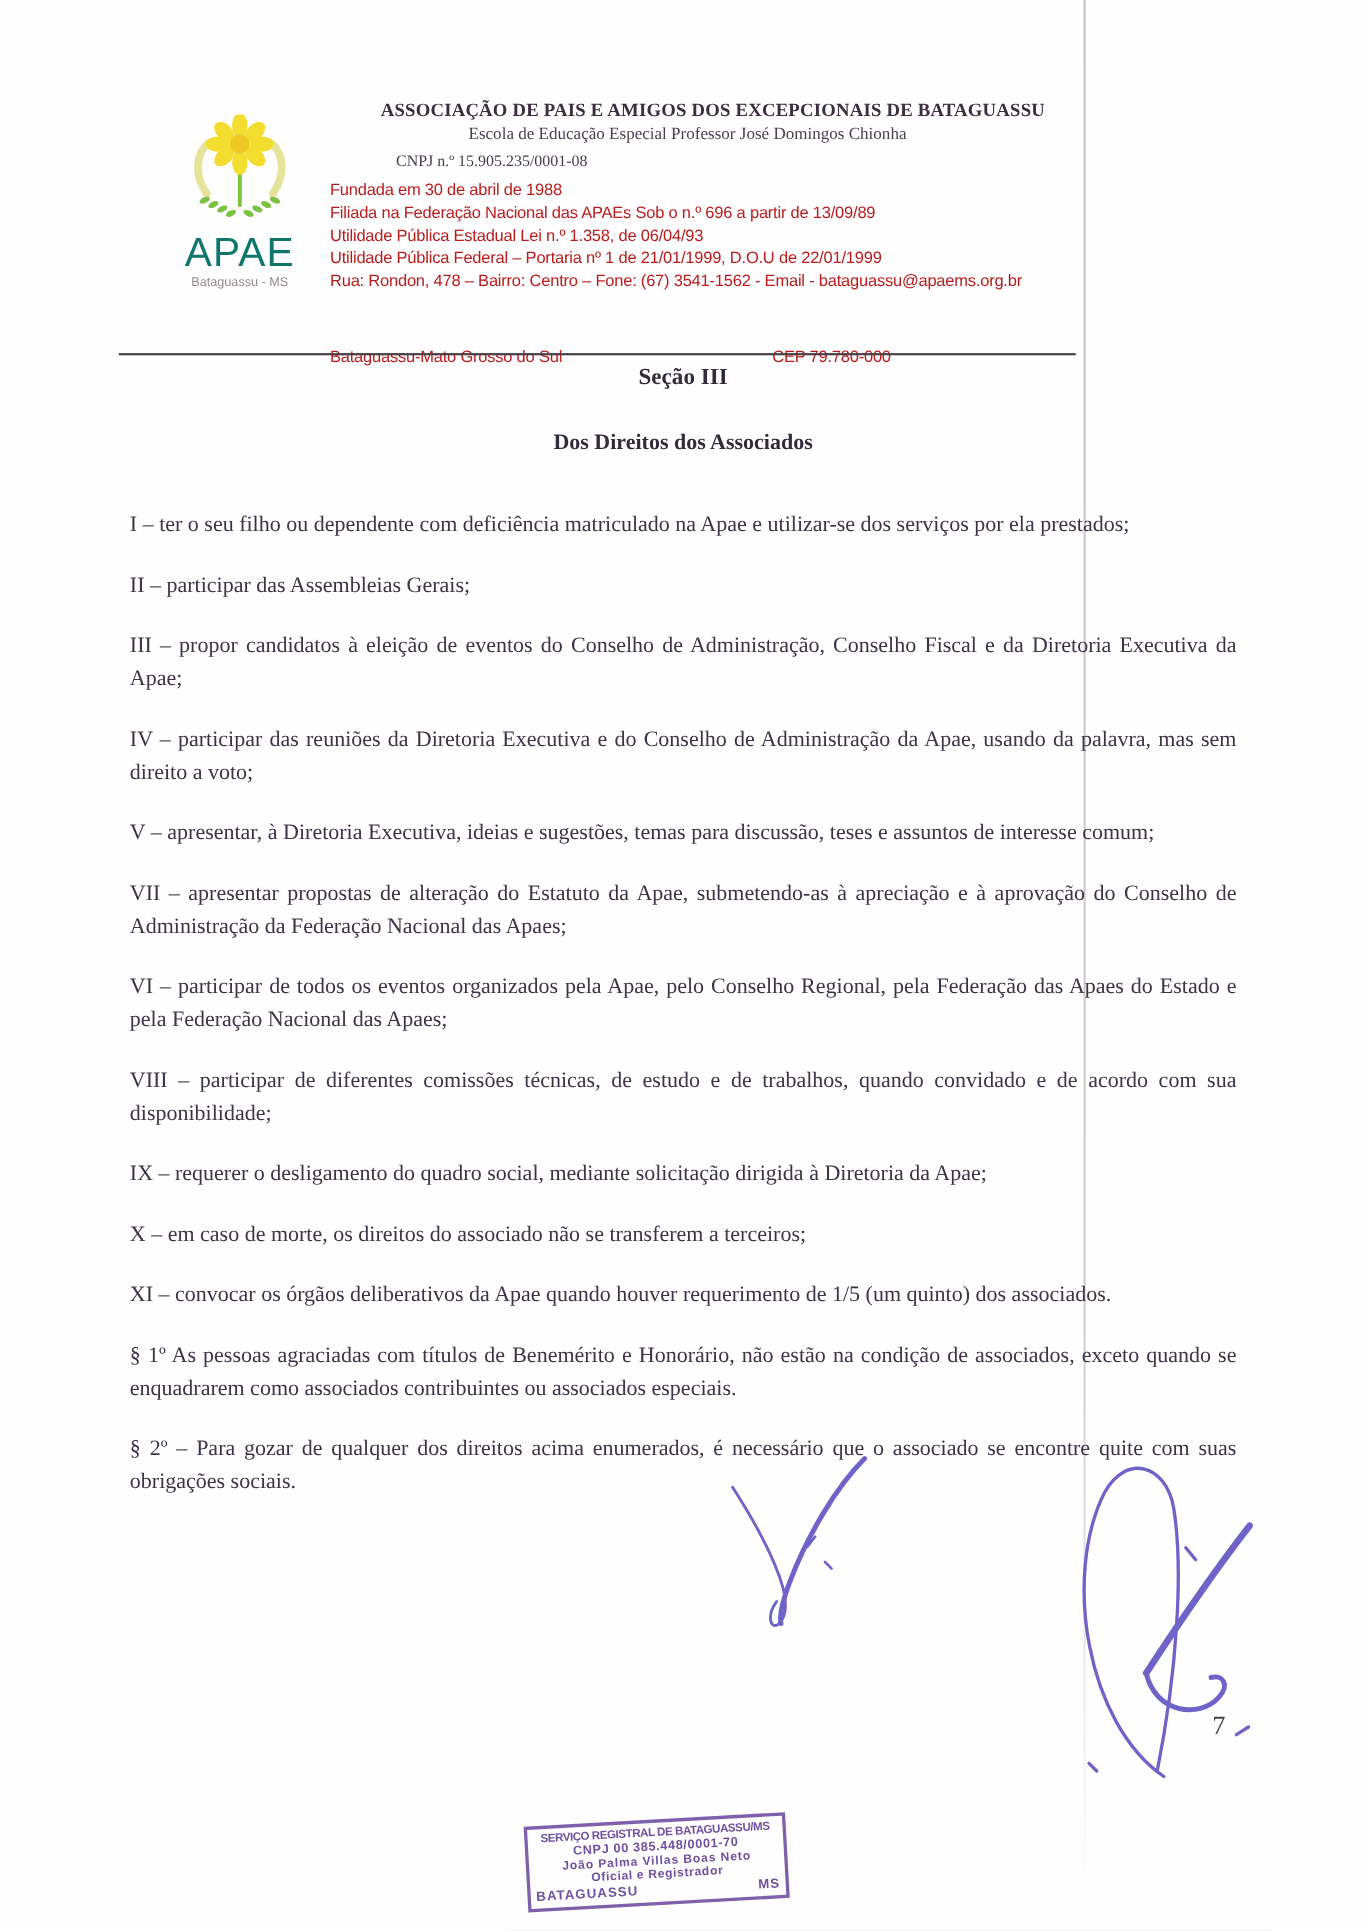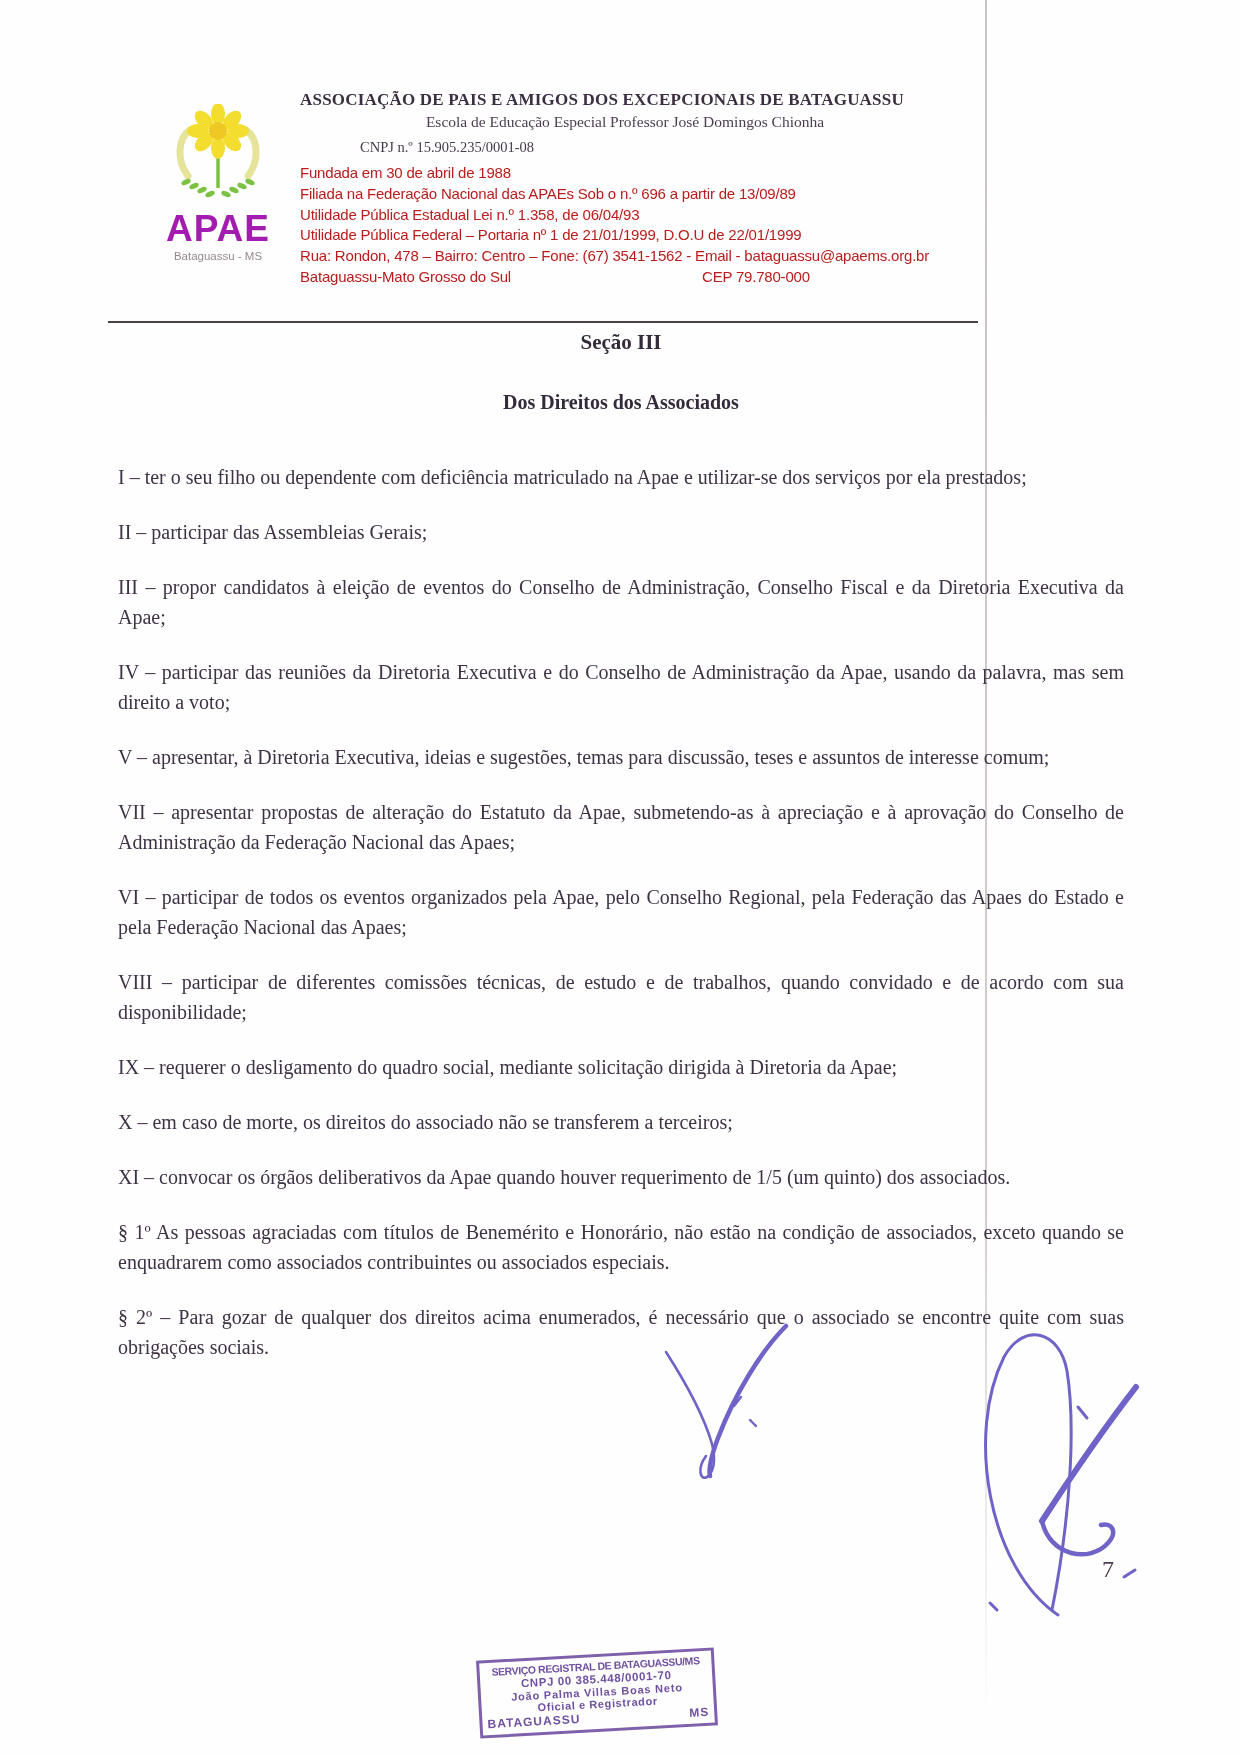--- a/index.html
+++ b/index.html
@@ -16,38 +16,38 @@
   .fold-line{
     position:absolute;left:985px;top:0;width:2px;height:1720px;
     background:linear-gradient(to bottom,#c9c4c4 0%,#d3cecd 70%,rgba(211,206,205,0) 100%);
   }
   
   .logo{
     position:absolute;left:160px;top:104px;width:116px;text-align:center;
     font-family:"Liberation Sans", sans-serif;
   }
   .logo-acronym{
-    font-weight:bold;font-size:37px;letter-spacing:1px;color:#a21caf;line-height:1;
+    font-weight:normal;font-size:37px;letter-spacing:1px;color:#0f766e;line-height:1;
     margin-top:2px;
   }
   .logo-loc{font-size:11.5px;color:#938a90;margin-top:3px;}
   .header-text{position:absolute;left:300px;top:90px;width:650px;}
   .h-org{
-    font-size:17px;font-weight:bold;color:#3a2e40;text-align:left;
+    font-size:17px;font-weight:bold;color:#3a2e40;text-align:right;
     white-space:nowrap;letter-spacing:.2px;
   }
   .h-school{font-size:15.5px;color:#4a3e4e;text-align:center;margin-top:3px;white-space:nowrap;}
   .h-cnpj{font-size:14.5px;color:#453a49;text-align:left;margin-top:8px;margin-left:60px;white-space:nowrap;}
   .h-info{
     font-family:"Liberation Sans", sans-serif;
     font-size:15px;color:#b91c1c;line-height:20.8px;margin-top:7px;
     letter-spacing:-0.2px;
   }
   .h-info div{white-space:nowrap;}
-  .h-cityrow{position:relative;height:21px;}
+  .h-cityrow{position:relative;height:21px;margin-top:48px;}
   .h-cep{position:absolute;left:402px;top:0;}
   .header-rule{
     position:absolute;left:108px;top:321px;width:870px;height:2px;background:#4a4148;
   }
   
   .doc-body{position:absolute;left:118px;top:330px;width:1006px;}
   .sec-title{
     text-align:center;font-size:21px;font-weight:bold;color:#332a3a;margin:0 0 36px 0;
   }
   .sub-title{

